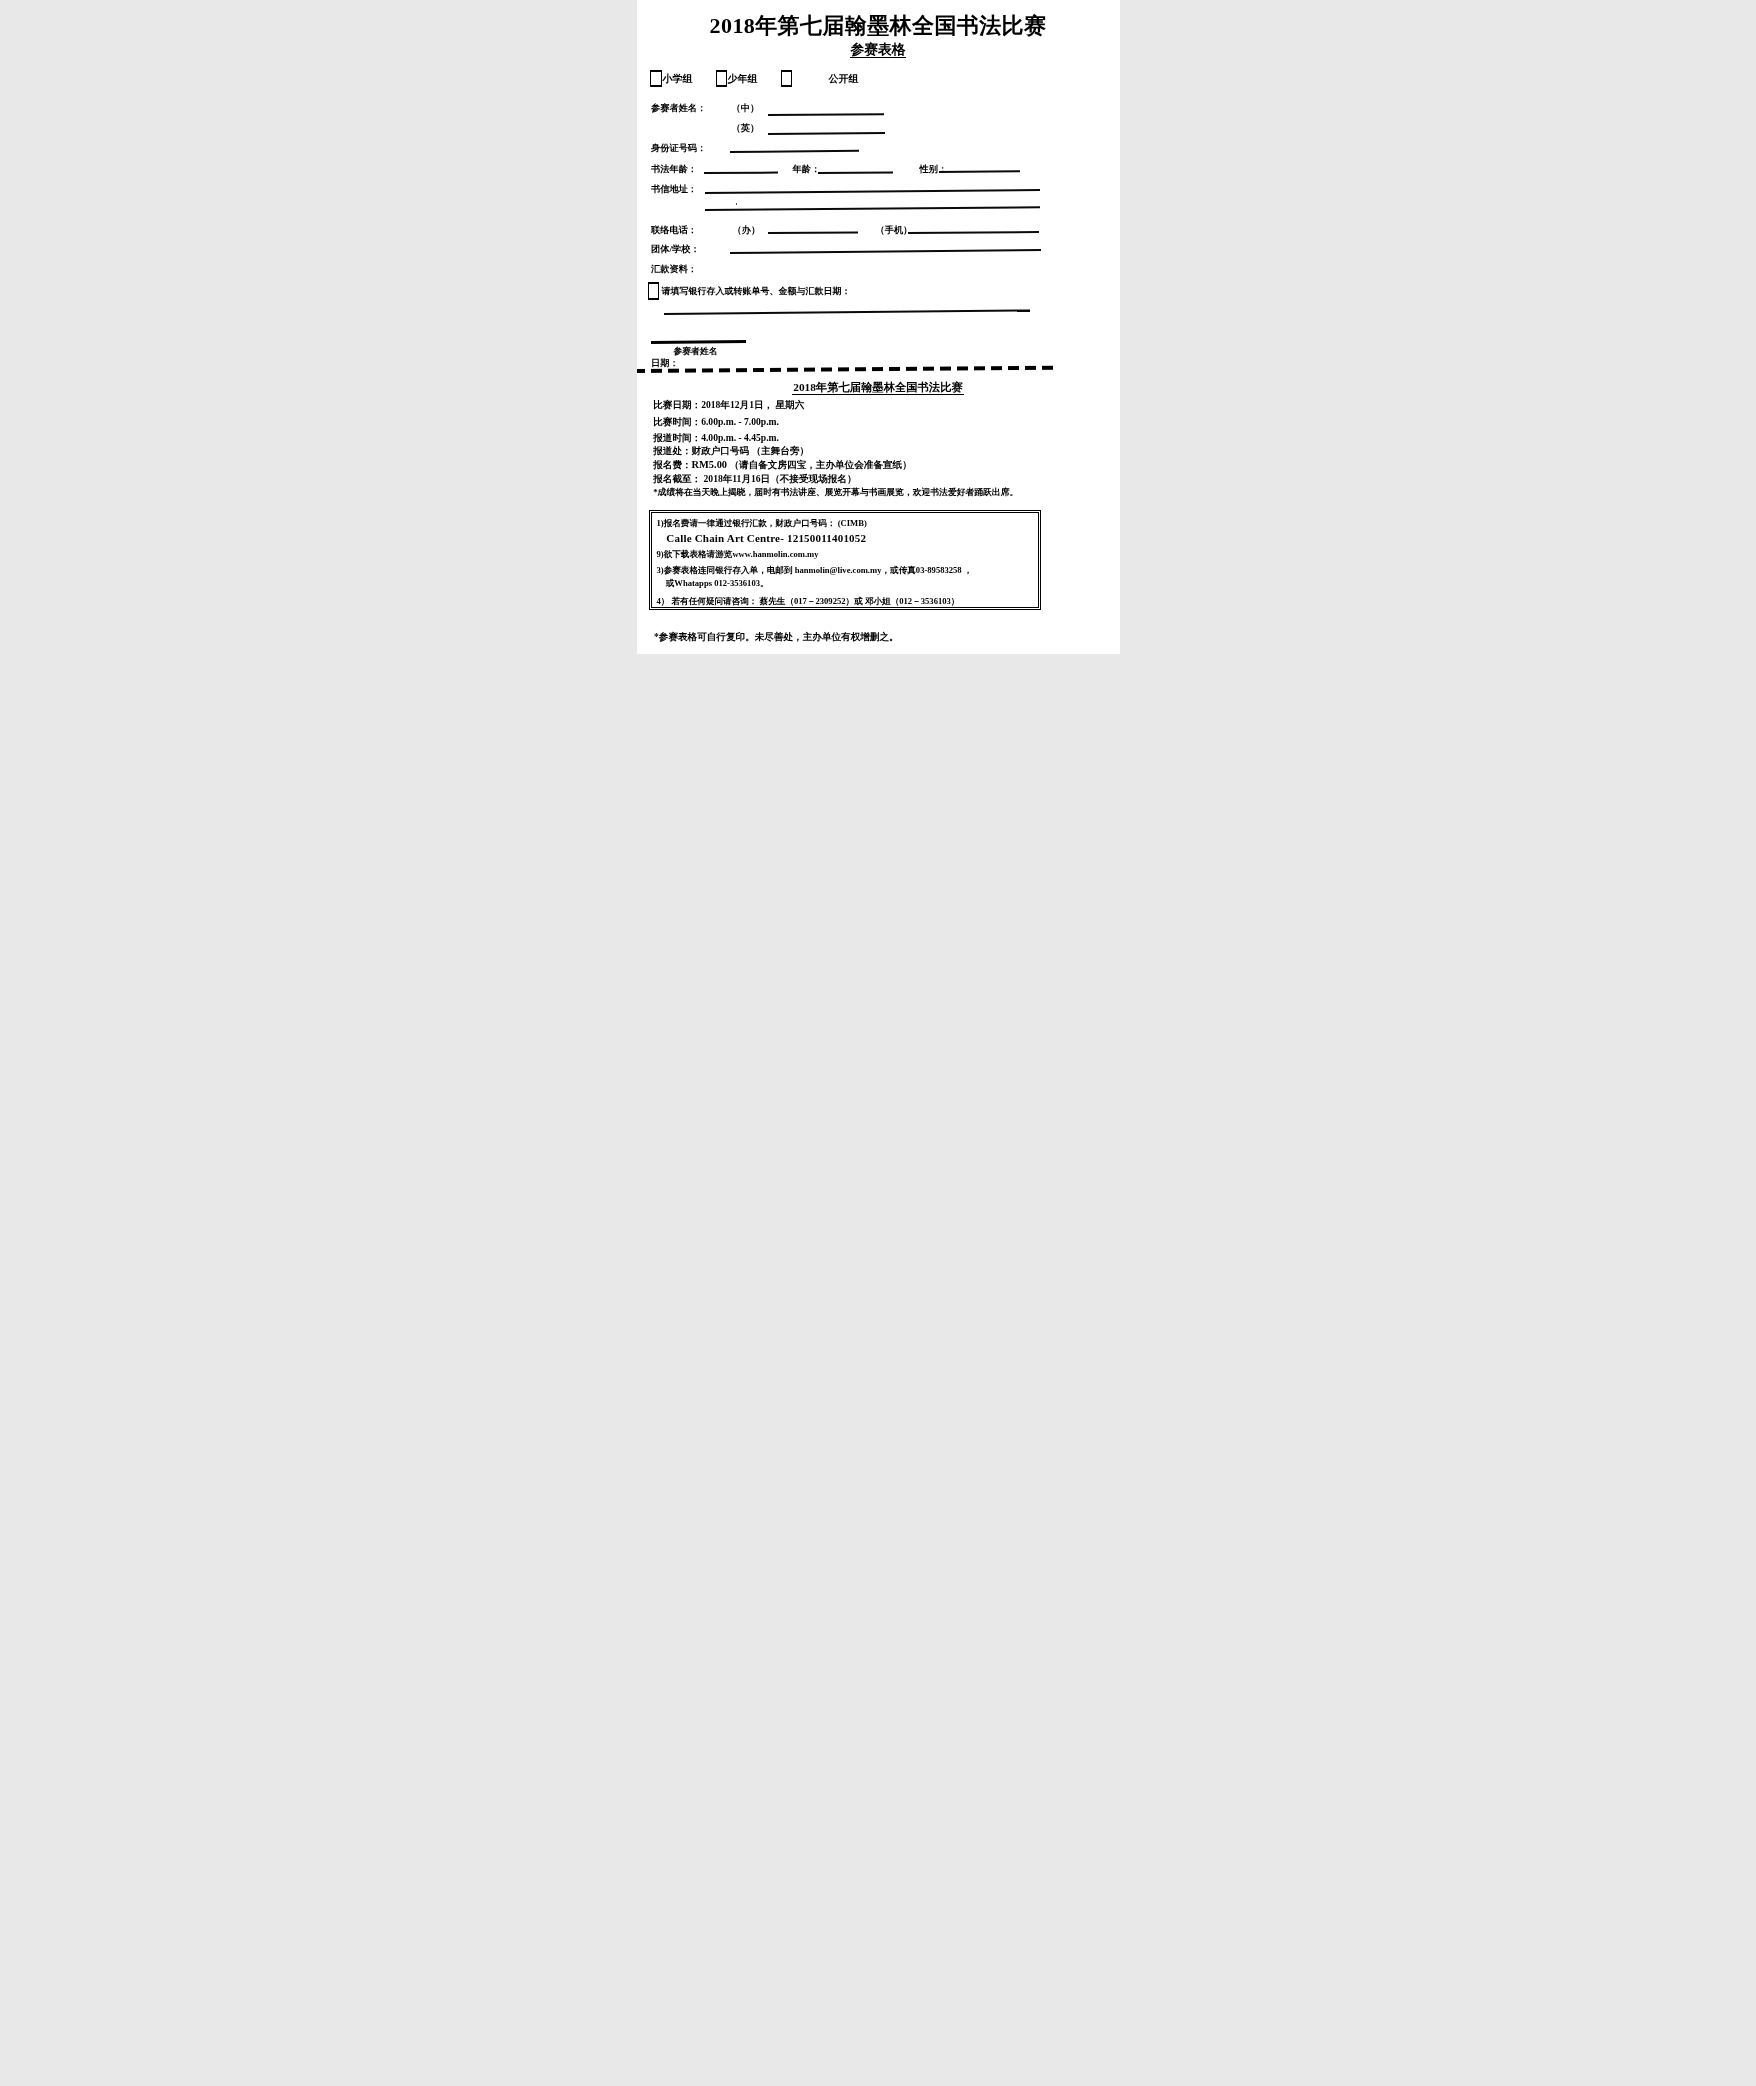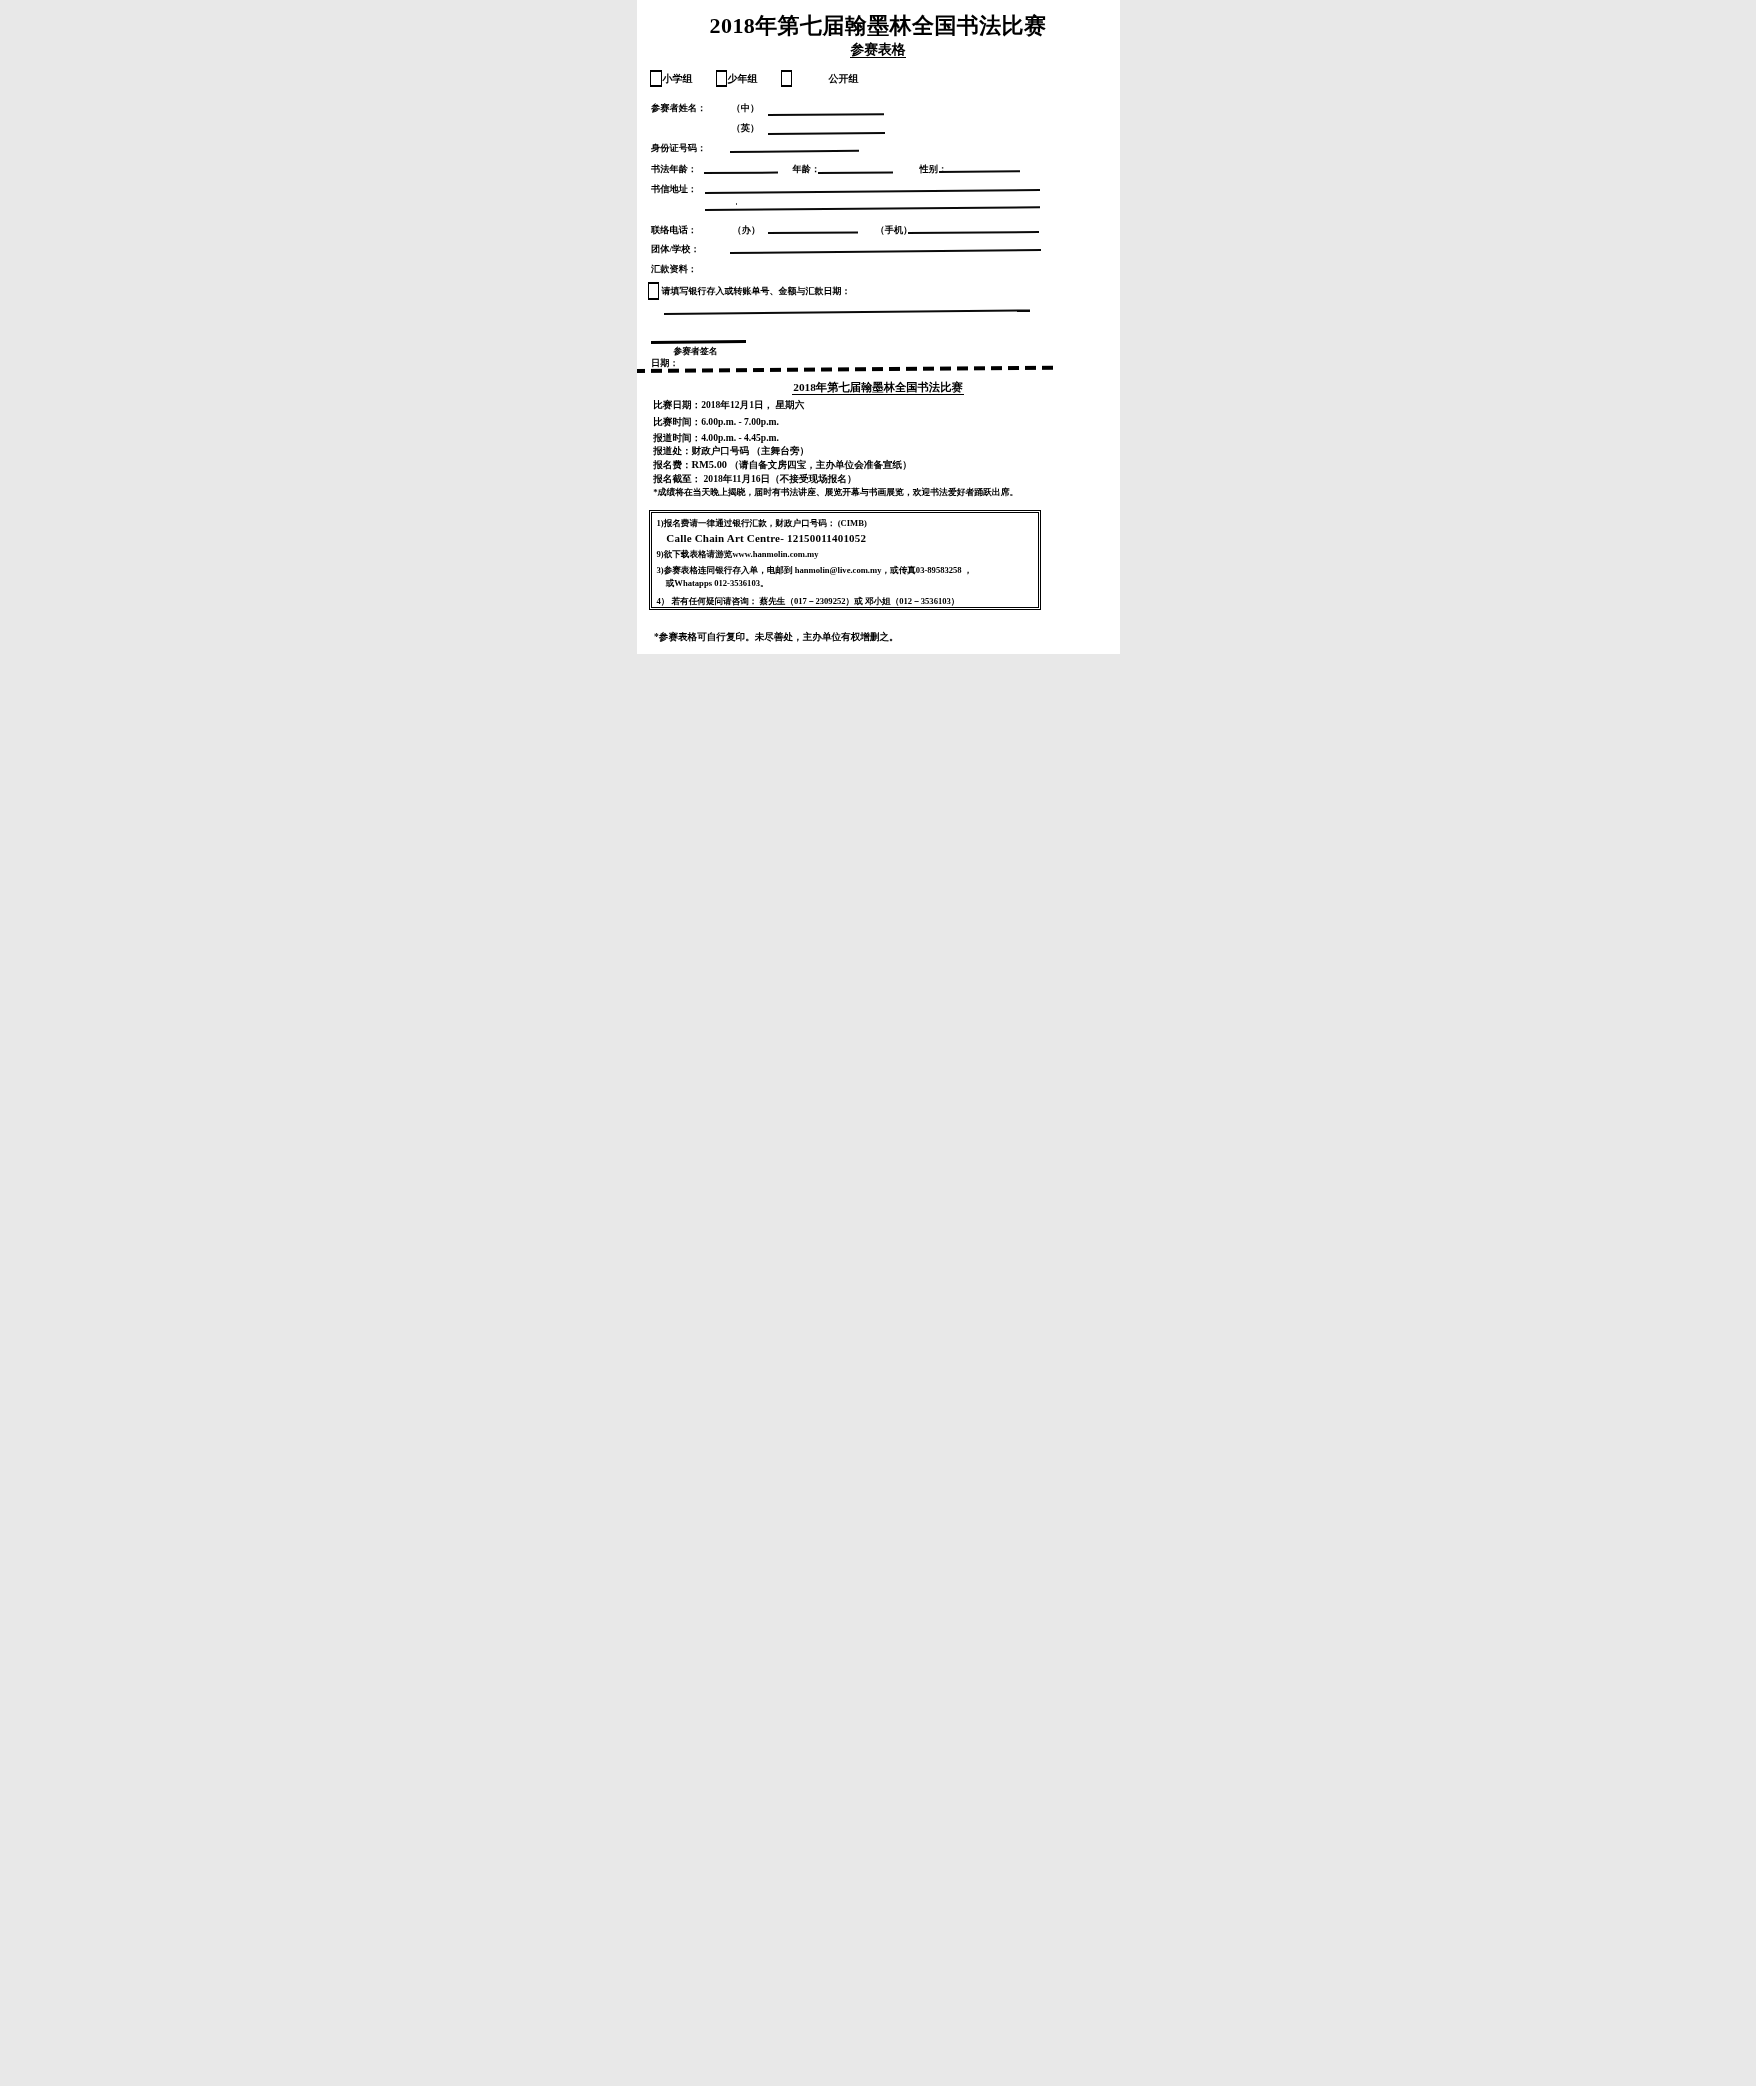--- a/index.html
+++ b/index.html
@@ -98,21 +98,21 @@
   <div class="abs lbl" style="left:14.6px;top:243px;">团体/学校：</div>
   <div class="fill-line" style="left:93px;top:252px;width:311px;height:2.1px;transform:rotate(-0.55deg);"></div>
 
   <div class="abs lbl" style="left:14.6px;top:263px;">汇款资料：</div>
 
   <div class="cb" style="left:11.3px;top:282px;height:14px;"></div>
   <div class="abs lbl" style="left:25px;top:285px;font-size:9px;">请填写银行存入或转账单号、金额与汇款日期：</div>
   <div class="fill-line" style="left:27px;top:313px;width:366px;height:2.1px;transform:rotate(-0.55deg);"></div>
 
   <div class="sig-line"></div>
-  <div class="abs lbl" style="left:37px;top:346px;font-size:8.8px;">参赛者签名</div>
+  <div class="abs lbl" style="left:37px;top:346px;font-size:8.8px;">参赛者姓名</div>
   <div class="abs lbl" style="left:14.6px;top:357px;">日期：</div>
   <div class="fill-line" style="left:40px;top:366px;width:0px;"></div>
 
   <div class="cut"></div>
 
   <div class="sec-title">
     <span>2018年第七届翰墨林全国书法比赛</span>
   </div>
 
   <div class="abs info" style="left:16.7px;top:399px;">比赛日期：2018年12月1日，  星期六</div>

